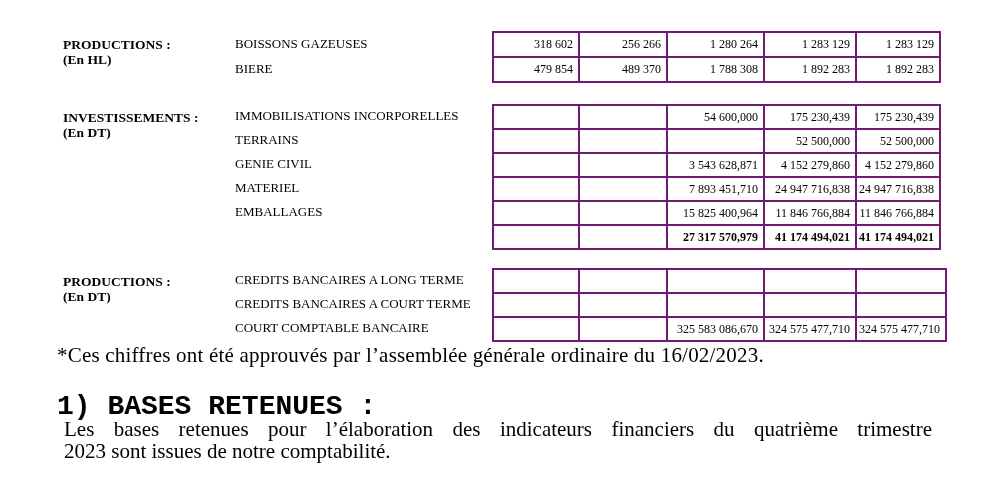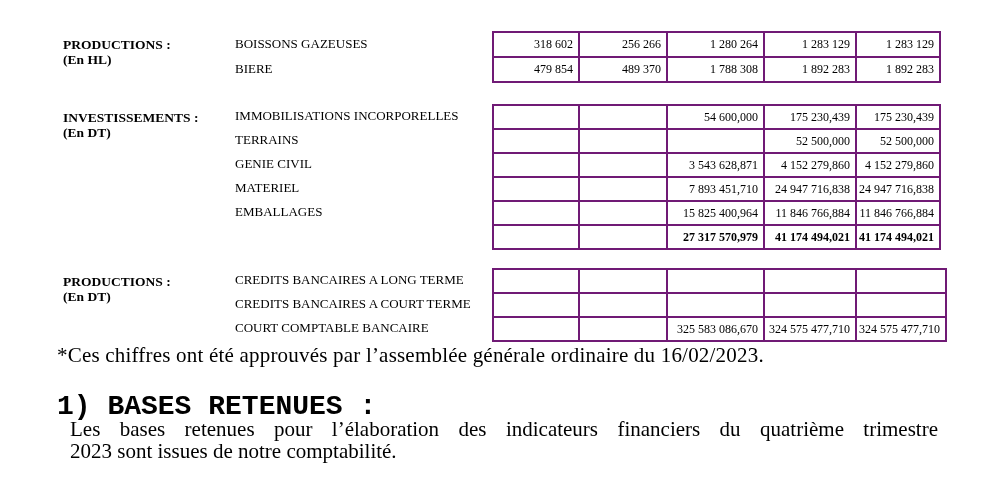--- a/index.html
+++ b/index.html
@@ -86,21 +86,21 @@
     left: 57px;
     top: 394px;
     font-size: 28px;
     font-weight: bold;
     line-height: 26px;
     white-space: nowrap;
     font-family: Liberation Mono, monospace;
   }
   .para {
     position: absolute;
-    left: 70px;
+    left: 64px;
     top: 418px;
     width: 868px;
     font-size: 21px;
     line-height: 22px;
   }
   .line-justify {
     text-align: justify;
     text-align-last: justify;
   }
 </style>

